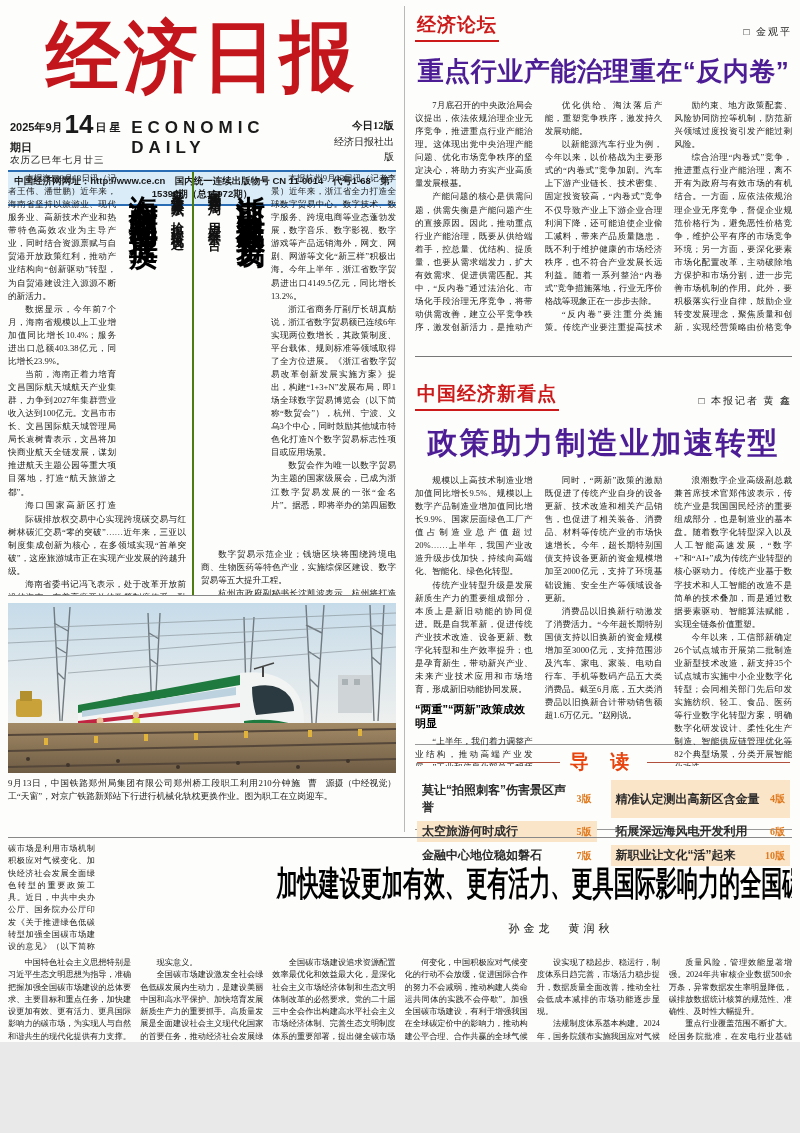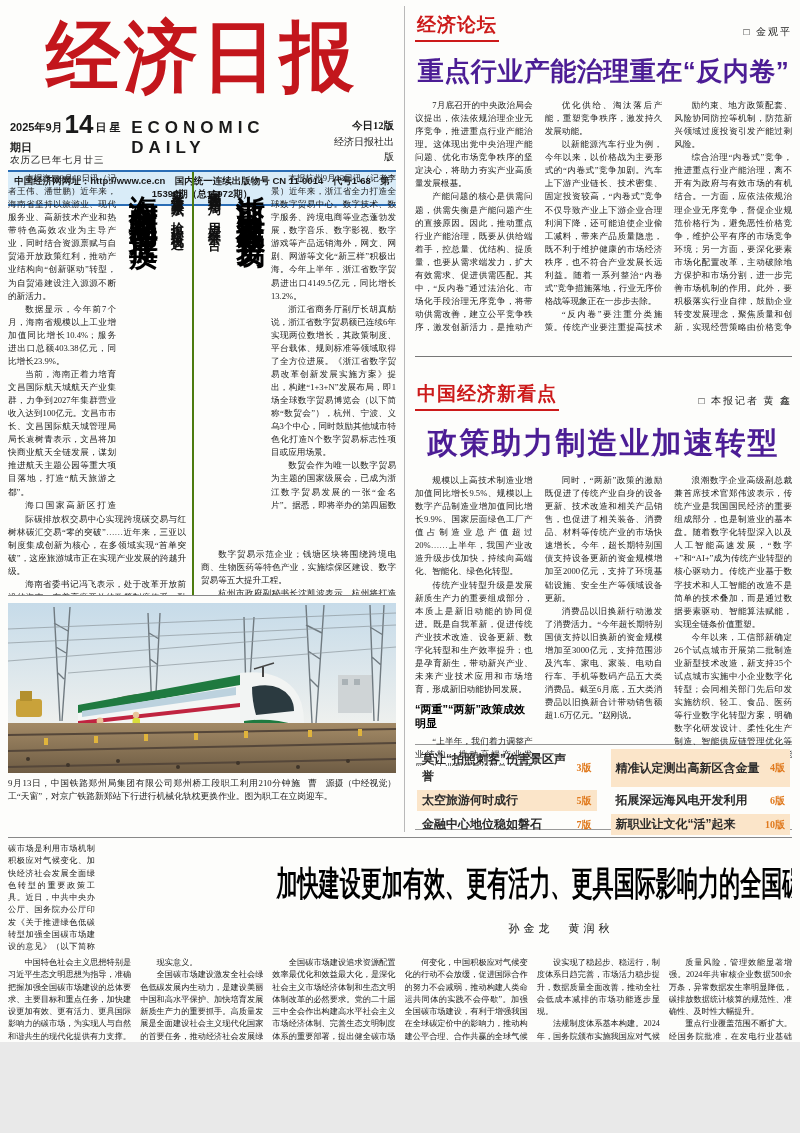--- a/index.html
+++ b/index.html
@@ -323,20 +323,25 @@
             </div>
             <div class="col">
 
             <p class="blk" data-variant="p">浪潮数字企业高级副总裁兼首席技术官郑伟波表示，传统产业是我国国民经济的重要组成部分，也是制造业的基本盘。随着数字化转型深入以及人工智能高速发展，“数字+”和“AI+”成为传统产业转型的核心驱动力。传统产业基于数字技术和人工智能的改造不是简单的技术叠加，而是通过数据要素驱动、智能算法赋能，实现全链条价值重塑。</p>
               <p class="blk" data-variant="p">今年以来，工信部新确定26个试点城市开展第二批制造业新型技术改造，新支持35个试点城市实施中小企业数字化转型；会同相关部门先后印发实施纺织、轻工、食品、医药等行业数字化转型方案，明确数字化研发设计、柔性化生产制造、智能供应链管理优化等82个典型场景，分类开展智能化改造。</p>
             </div>
           </div>
       </div>
 
       <div class="daodu">
+        <div class="dd-titlerow">
+          <div class="dd-line"></div>
+          <div class="dd-title">导 读</div>
+          <div class="dd-line"></div>
+        </div>
         <div class="dd-grid">
 
         <div class="dd-item" data-variant="">
               <span class="dd-t">莫让“拍照刺客”伤害景区声誉</span>
               <span class="dd-p">3版</span>
             </div>
             <div class="dd-item" data-variant="hl">
               <span class="dd-t">精准认定测出高新区含金量</span>
               <span class="dd-p">4版</span>
             </div>

